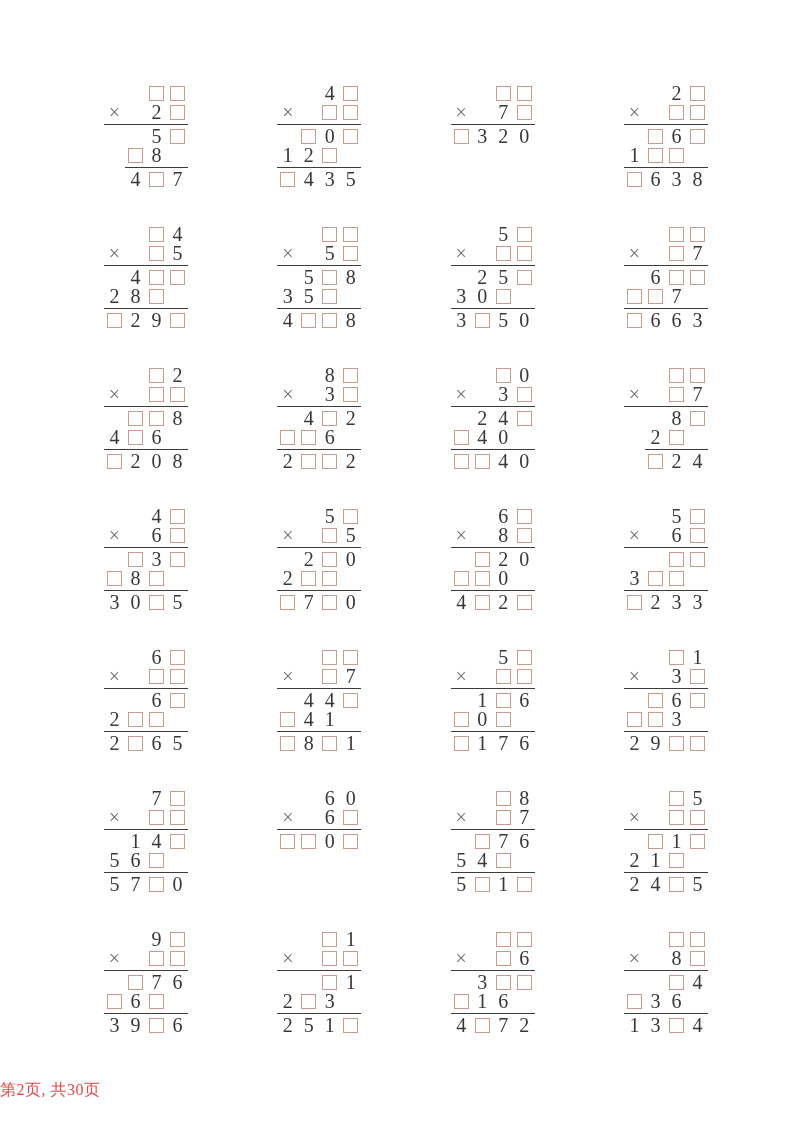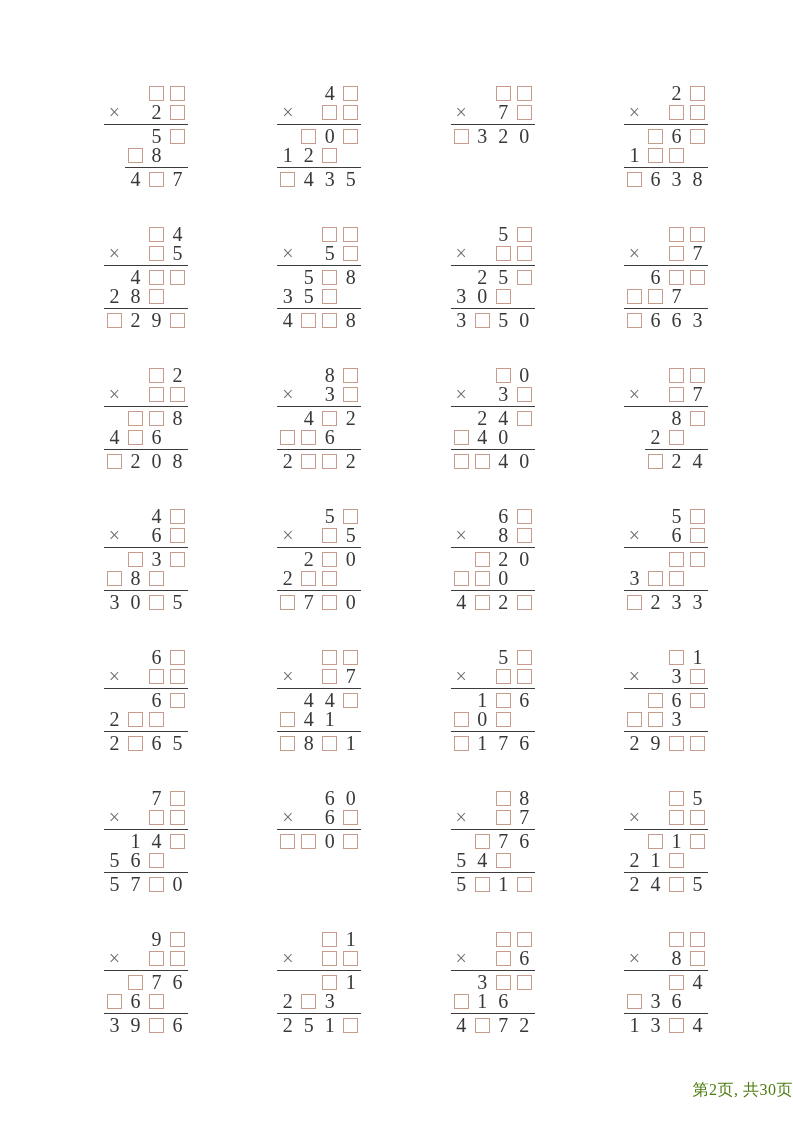--- a/index.html
+++ b/index.html
@@ -27,21 +27,21 @@
   }
   .box{
     width:13px;height:13px;
     border:1.5px solid #c79c8c;
     background:#ffffff;
   }
   .times{font-size:20px;color:#6f6f6f;}
   .rule{height:0;border-top:1.6px solid #3c3c3c;margin:2px 0 2px 0;}
   .footer{
     position:absolute;left:0;right:0;top:1080px;
-    text-align:right;font-size:16px;color:#4d7c0f;
+    text-align:left;font-size:16px;color:#ef4444;
     letter-spacing:0.5px;
   }
 </style>
 </head>
 <body>
 
 <div class="sheet">
   <div class="grid" id="problems-grid">
       <div class="prob-row">
         <div class="problem">

